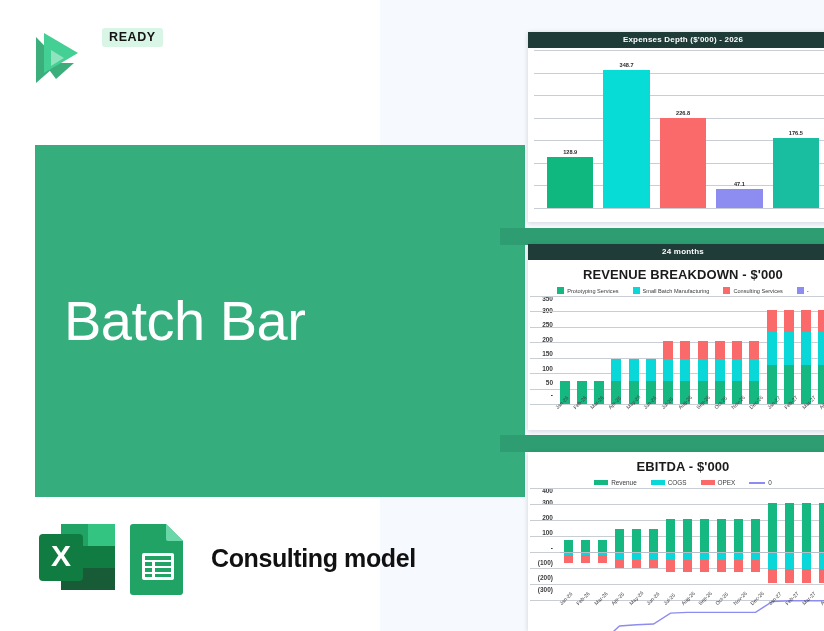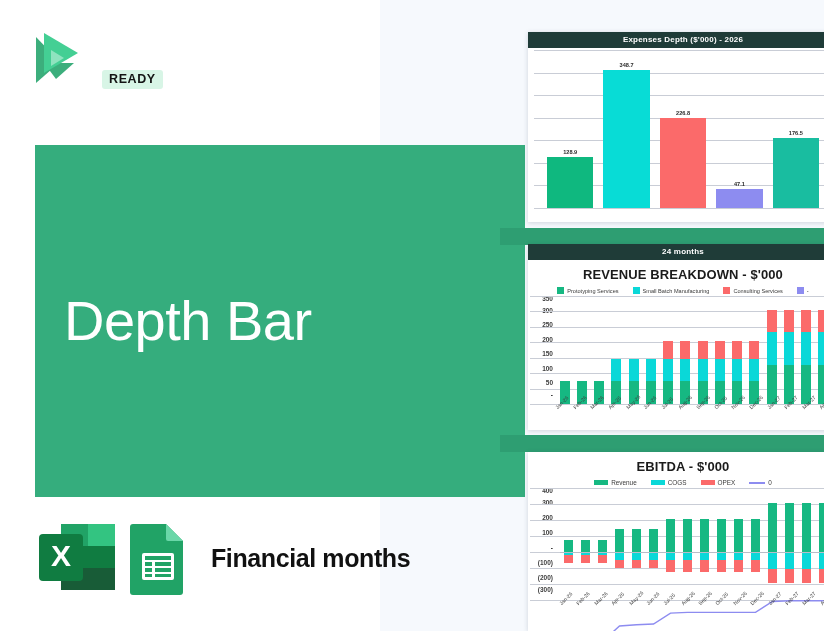--- a/index.html
+++ b/index.html
@@ -11,21 +11,21 @@
   }
   #root { position: relative; width: 824px; height: 631px; background: #ffffff; }
 
   
   .tint-panel {
     position: absolute; left: 380px; top: 0; width: 444px; height: 631px;
     background: #f6f9fd;
   }
 
   
-  .brand { position: absolute; left: 26px; top: 27px; display: flex; align-items: flex-end; }
+  .brand { position: absolute; left: 26px; top: 27px; display: flex; align-items: flex-start; }
   .brand-mark { width: 62px; height: 62px; position: relative; flex: 0 0 auto; }
   .brand-text { margin-left: 14px; }
   .ready-badge {
     display: inline-block;
     background: #d8f5e6;
     color: #141414;
     font-size: 12.5px;
     font-weight: 700;
     letter-spacing: .6px;
     padding: 2px 7px 3px 7px;
@@ -163,21 +163,21 @@
         <path d="M18 6 L52 26 L18 46 Z" fill="#44cf94"></path>
         <path d="M25 23 L38 31 L25 39 Z" fill="#8fe3bf"></path>
       </svg>
     </div>
     <div class="brand-text">
       <span class="ready-badge">READY</span>
     </div>
   </div>
 
   <div class="hero">
-    <div class="hero-title">Depth Bar</div>
+    <div class="hero-title">Batch Bar</div>
   </div>
 
   <div class="footer">
     <div class="icon-excel">
       <svg viewBox="0 0 86 76" width="86" height="76">
         <rect x="26" y="4" width="54" height="22" fill="#21a366"></rect>
         <rect x="26" y="26" width="54" height="22" fill="#107c41"></rect>
         <rect x="26" y="48" width="54" height="22" fill="#185c37"></rect>
         <rect x="53" y="4" width="27" height="22" fill="#33c481"></rect>
         <rect x="4" y="14" width="44" height="47" rx="4" fill="#107c41"></rect>
@@ -191,21 +191,21 @@
         <rect x="15" y="33" width="32" height="27" rx="2" fill="#ffffff"></rect>
         <rect x="18" y="36" width="26" height="4" fill="#21a366"></rect>
         <rect x="18" y="42" width="7" height="4" fill="#21a366"></rect>
         <rect x="28" y="42" width="16" height="4" fill="#21a366"></rect>
         <rect x="18" y="48" width="7" height="4" fill="#21a366"></rect>
         <rect x="28" y="48" width="16" height="4" fill="#21a366"></rect>
         <rect x="18" y="54" width="7" height="3" fill="#21a366"></rect>
         <rect x="28" y="54" width="16" height="3" fill="#21a366"></rect>
       </svg>
     </div>
-    <div class="footer-label">Financial months</div>
+    <div class="footer-label">Consulting model</div>
   </div>
 
   <div class="green-strip" id="strip-rev"></div>
   <div class="green-strip" id="strip-ebit"></div>
 
   <div class="card" id="card-expenses">
     <div class="card-strip">Expenses Depth ($'000) - 2026</div>
     <div class="plot" id="plot-expenses">
       <div class="grid" id="grid-expenses">
           <div class="gridline" style="top: 0%;"></div>

